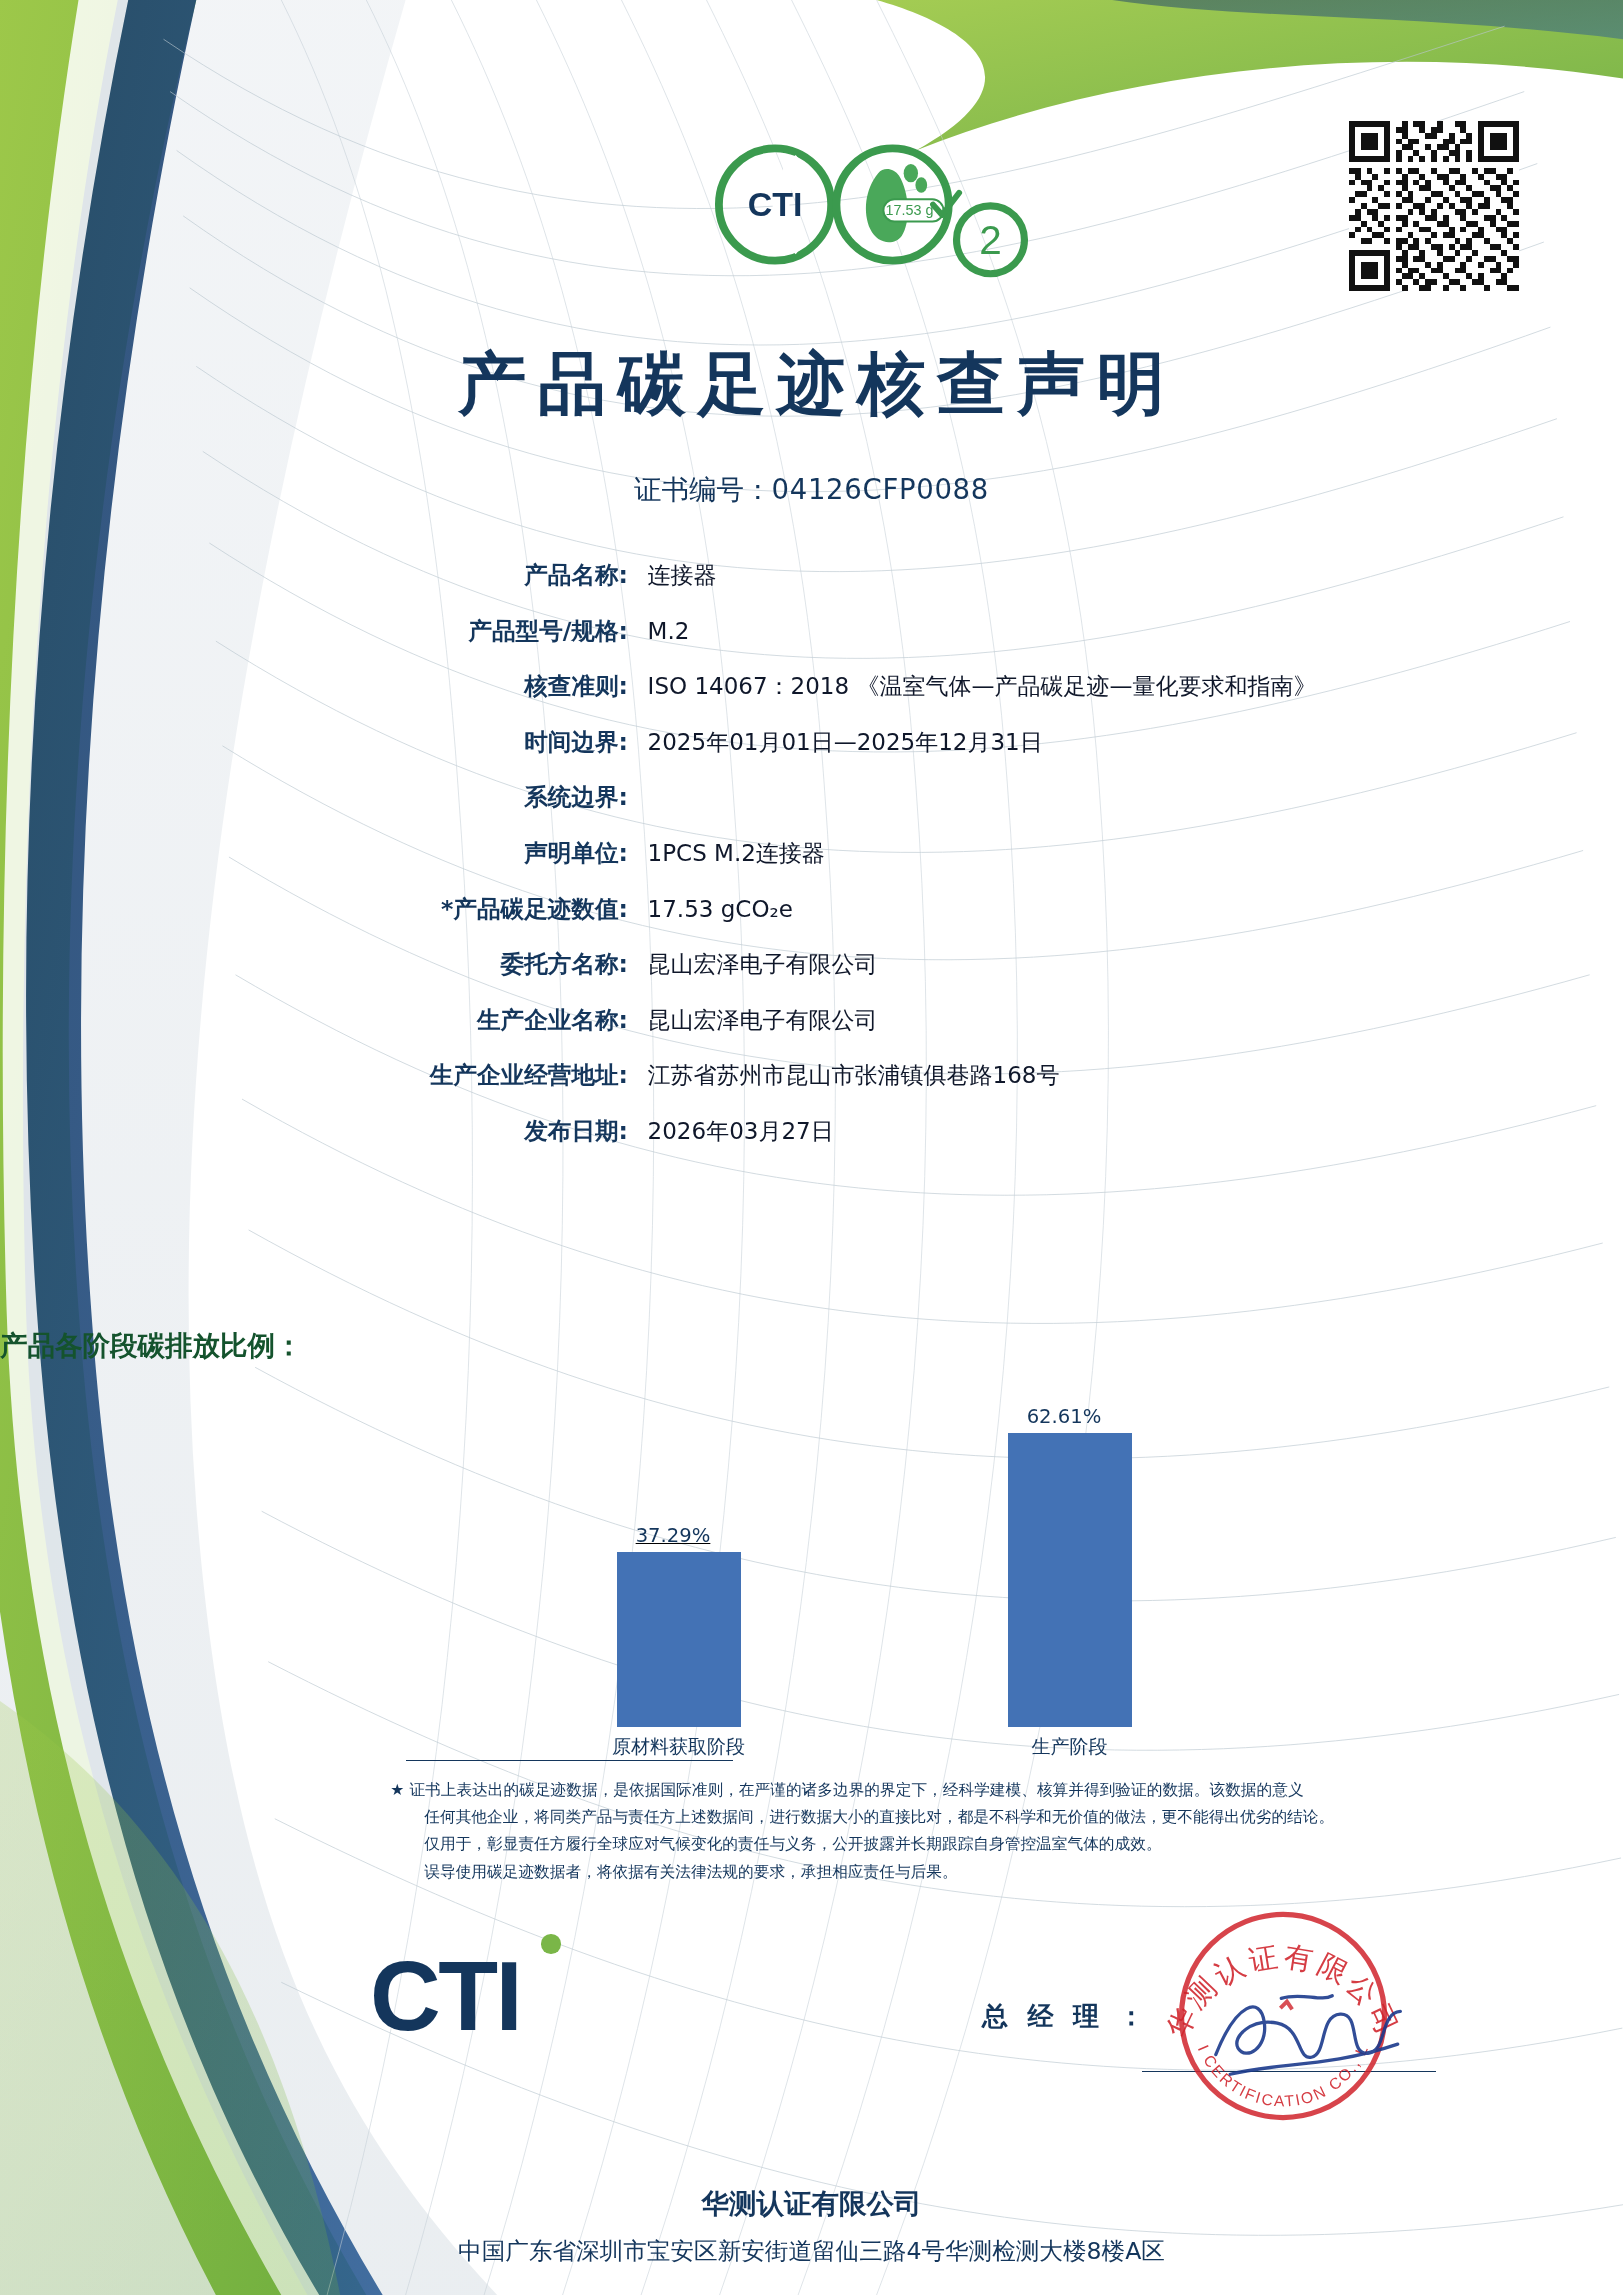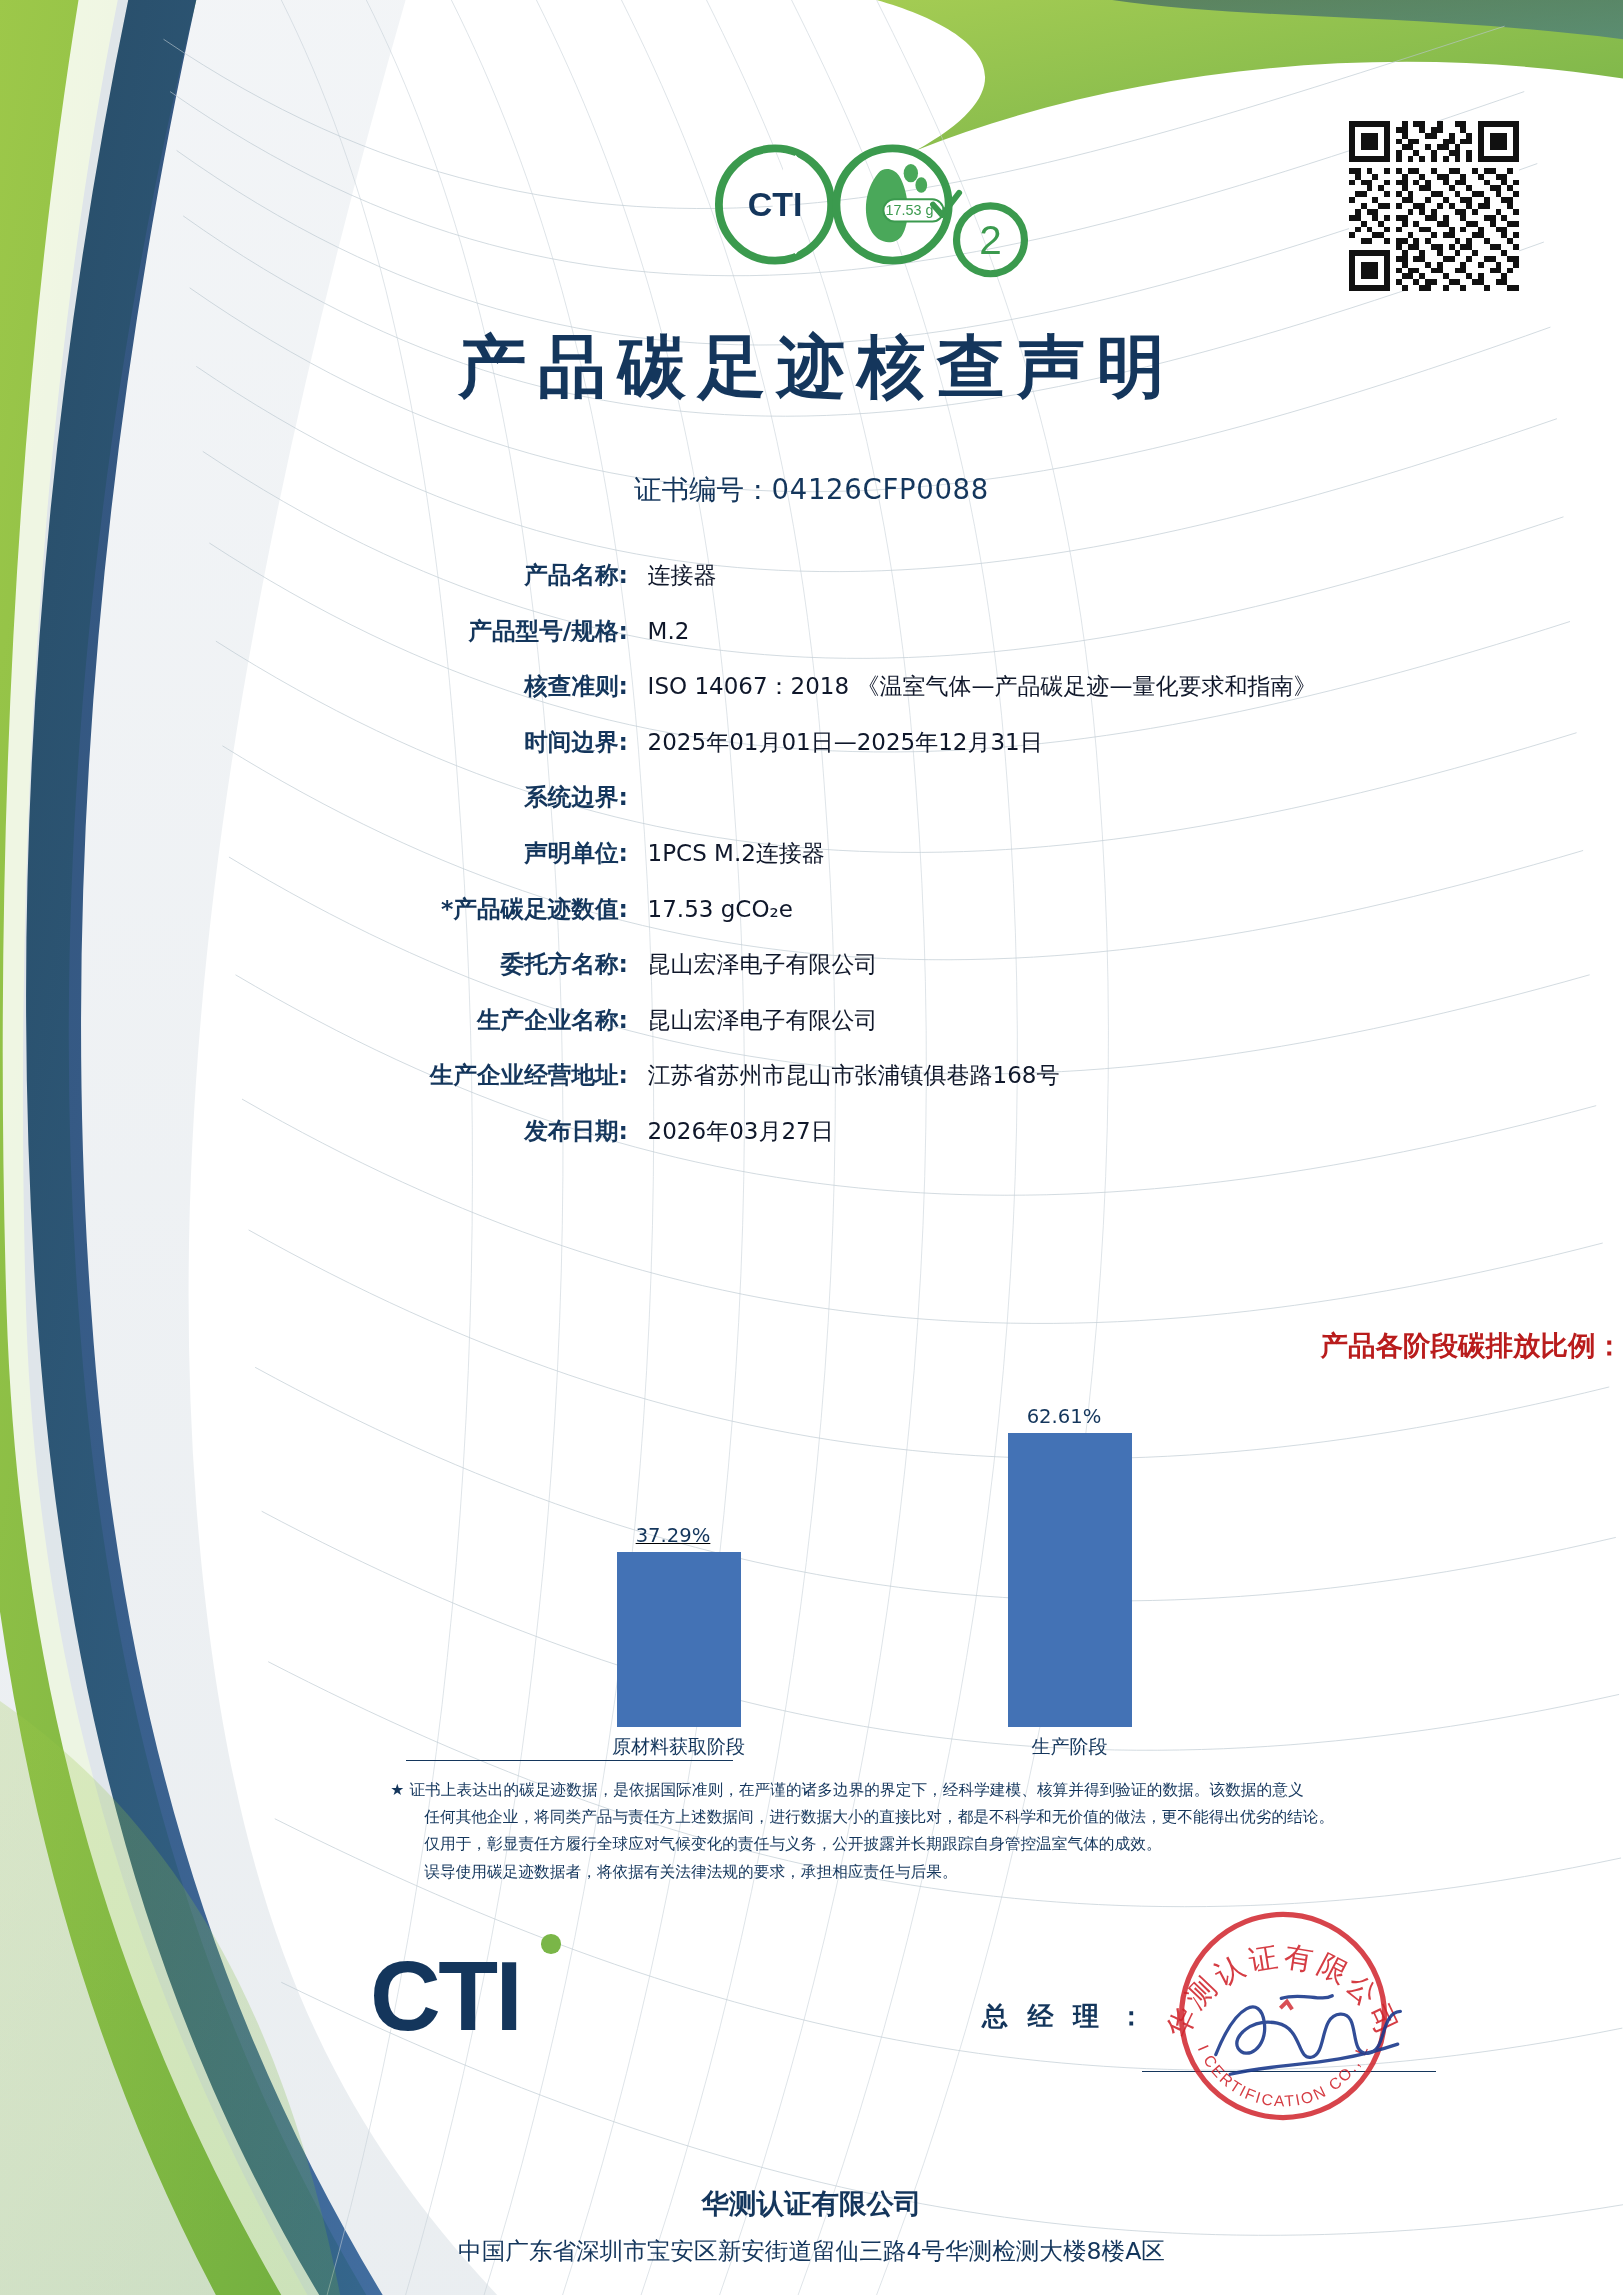--- a/index.html
+++ b/index.html
@@ -42,21 +42,21 @@
     position: absolute;
     top: 121px;
     left: 703px;
     width: 353px;
     height: 173px;
   }
 
   
   .title {
     position: absolute;
-    top: 322px;
+    top: 339px;
     left: 0;
     width: 1623px;
     text-align: center;
     font-family: "DejaVu Sans", sans-serif;
     font-size: 68px;
     font-weight: bold;
     letter-spacing: 11.8px;
     color: #14365c;
     text-indent: 11.8px;
   }
@@ -104,24 +104,24 @@
     color: #0f172a;
     white-space: nowrap;
   }
 
   
   .chart-title {
     position: absolute;
     top: 1328px;
     left: 0;
     width: 1623px;
-    text-align: right;
+    text-align: left;
     font-size: 27.5px;
     font-weight: bold;
-    color: #b91c1c;
+    color: #14532d;
     font-family: "DejaVu Sans", sans-serif;
   }
   .chart-area {
     position: absolute;
     top: 1400px;
     left: 537px;
     width: 720px;
     height: 327px;
   }
   .bar-col {

